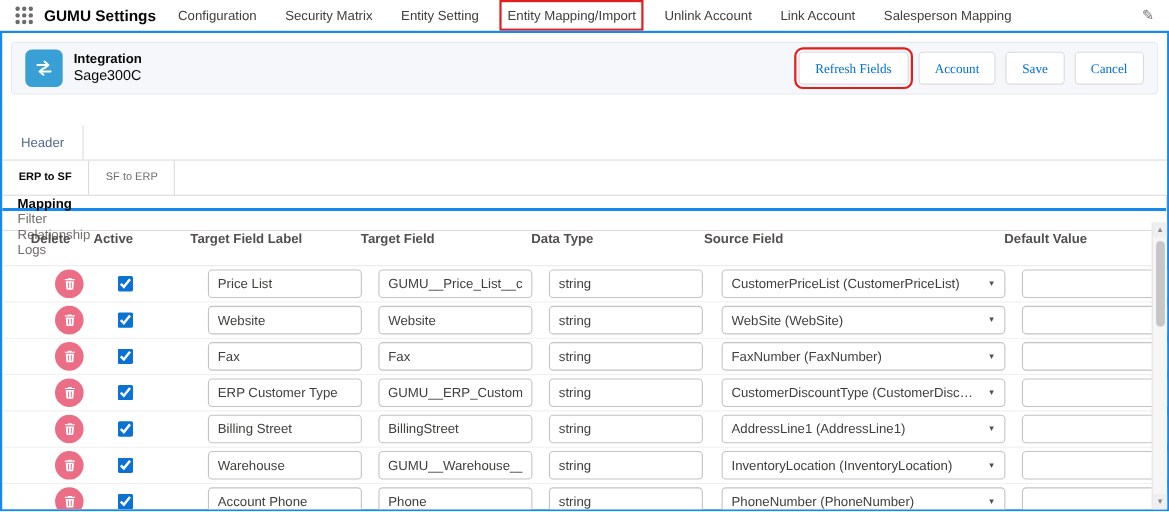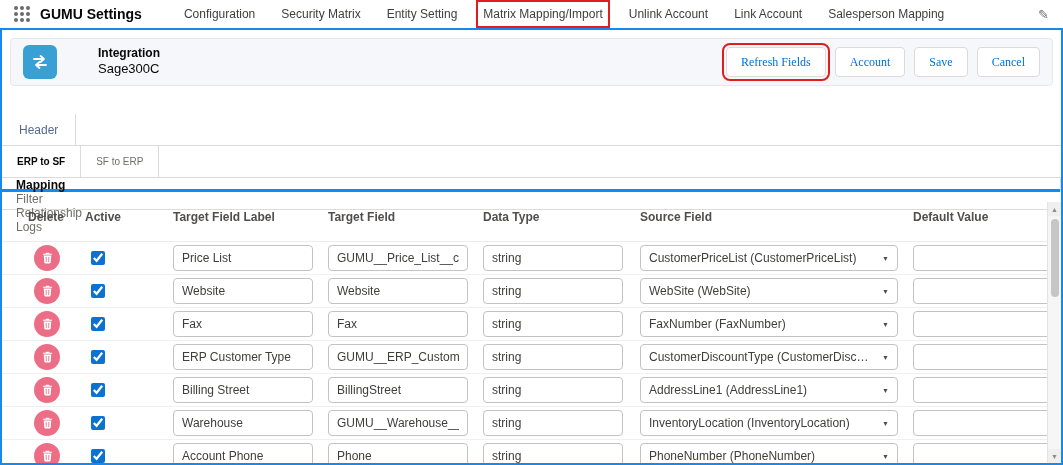--- a/index.html
+++ b/index.html
@@ -13,32 +13,32 @@
   body{
     font-family:"Liberation Sans","DejaVu Sans",sans-serif;
     background:#fff;color:#3e3e3c;
   }
   .screen{width:1063px;height:465px;overflow:hidden;position:relative;background:#fff;}
 
   
   .topnav{height:28px;display:flex;align-items:center;padding:0 14px;background:#fff;}
   .waffle{display:grid;grid-template-columns:repeat(3,4px);grid-gap:2px;margin-right:10px;cursor:pointer;}
   .waffle i{width:4px;height:4px;border-radius:50%;background:#6b6b6b;}
-  .app-title{font-size:14px;font-weight:bold;color:#080707;margin-right:40px;white-space:nowrap;}
+  .app-title{font-size:14px;font-weight:bold;color:#080707;margin-right:18px;white-space:nowrap;}
   .nav-items{display:flex;align-items:center;gap:22px;font-size:12px;color:#3e3e3c;}
   .nav-item{cursor:pointer;white-space:nowrap;padding:2px 2px;}
   .nav-item.annotated{outline:2px solid var(--annotation-red);outline-offset:3px;}
   .edit-icon{margin-left:auto;color:#706e6b;font-size:13px;cursor:pointer;}
 
   
   .frame{position:absolute;top:28px;left:0;right:0;bottom:0;border:2px solid var(--accent-blue);background:#fff;overflow:hidden;}
 
   
   .page-header{margin:8px;height:48px;background:#f5f7fa;border:1px solid #e6e9ee;border-radius:4px;
-    display:flex;align-items:center;padding:0 12px;gap:31px;}
+    display:flex;align-items:center;padding:0 12px;}
   .obj-icon{width:34px;height:34px;border-radius:6px;background:#38a0d4;display:flex;align-items:center;justify-content:center;flex:0 0 auto;}
   .titles{margin-left:10px;line-height:1.25;}
   .entity-type{font-size:12px;font-weight:bold;color:#080707;}
   .record-name{font-size:13px;color:#080707;}
   .header-actions{margin-left:auto;display:flex;align-items:center;gap:9px;}
   .sf-btn{height:30px;padding:0 14px;background:#fff;border:1px solid #dddbda;border-radius:4px;
     color:var(--link-blue);font-size:12px;font-family:Liberation Serif, serif;cursor:pointer;white-space:nowrap;}
   .sf-btn.annotated{outline:2px solid var(--annotation-red);outline-offset:2px;}
 
   
@@ -49,21 +49,21 @@
   .tabs2{display:flex;border-bottom:1px solid #dddbda;height:32px;}
   .tab2{display:flex;align-items:center;padding:0 15px;font-size:10px;color:#706e6b;border-right:1px solid #dddbda;cursor:pointer;}
   .tab2.active{font-weight:bold;color:#080707;}
 
   .tabs3{display:flex;border-bottom:1px solid #dddbda;height:32px;flex-direction:column;}
   .tab3{display:flex;align-items:center;padding:0 14px;font-size:12px;color:#706e6b;cursor:pointer;}
   .tab3.active{font-weight:bold;color:#080707;box-shadow:inset 0 -3px 0 var(--accent-blue);border-right:1px solid #dddbda;}
 
   
   .thead{display:flex;align-items:flex-start;height:32px;padding-left:26px;font-size:12px;font-weight:bold;color:#514f4d;border-bottom:1px solid #ececec;}
-  .trow{display:flex;align-items:center;height:33px;padding-left:26px;border-bottom:1px solid #f0f0f0;}
+  .trow{display:flex;align-items:center;height:33px;padding-left:42px;border-bottom:1px solid #f0f0f0;}
   .cell,.hc{display:flex;align-items:center;flex:0 0 auto;}
   .col-delete{width:57px;}
   .col-active{width:44px;}
   .col-label{width:155px;margin-left:44px;}
   .col-target{width:155px;}
   .col-datatype{width:157px;}
   .col-source{width:273px;}
   .col-default{width:150px;}
 
   .del-btn{width:26px;height:26px;margin-left:6px;border-radius:50%;background:var(--delete-pink);border:none;
@@ -100,21 +100,21 @@
         <i></i>
         <i></i>
         <i></i>
         <i></i>
     </span>
     <span class="app-title">GUMU Settings</span>
     <span class="nav-items">
         <span class="nav-item">Configuration</span>
         <span class="nav-item">Security Matrix</span>
         <span class="nav-item">Entity Setting</span>
-        <span class="nav-item annotated">Matrix Mapping/Import</span>
+        <span class="nav-item annotated">Entity Mapping/Import</span>
         <span class="nav-item">Unlink Account</span>
         <span class="nav-item">Link Account</span>
         <span class="nav-item">Salesperson Mapping</span>
       </span>
     <span class="edit-icon">✎</span>
   </div>
 
   <div class="frame">
 
     <div class="page-header">

